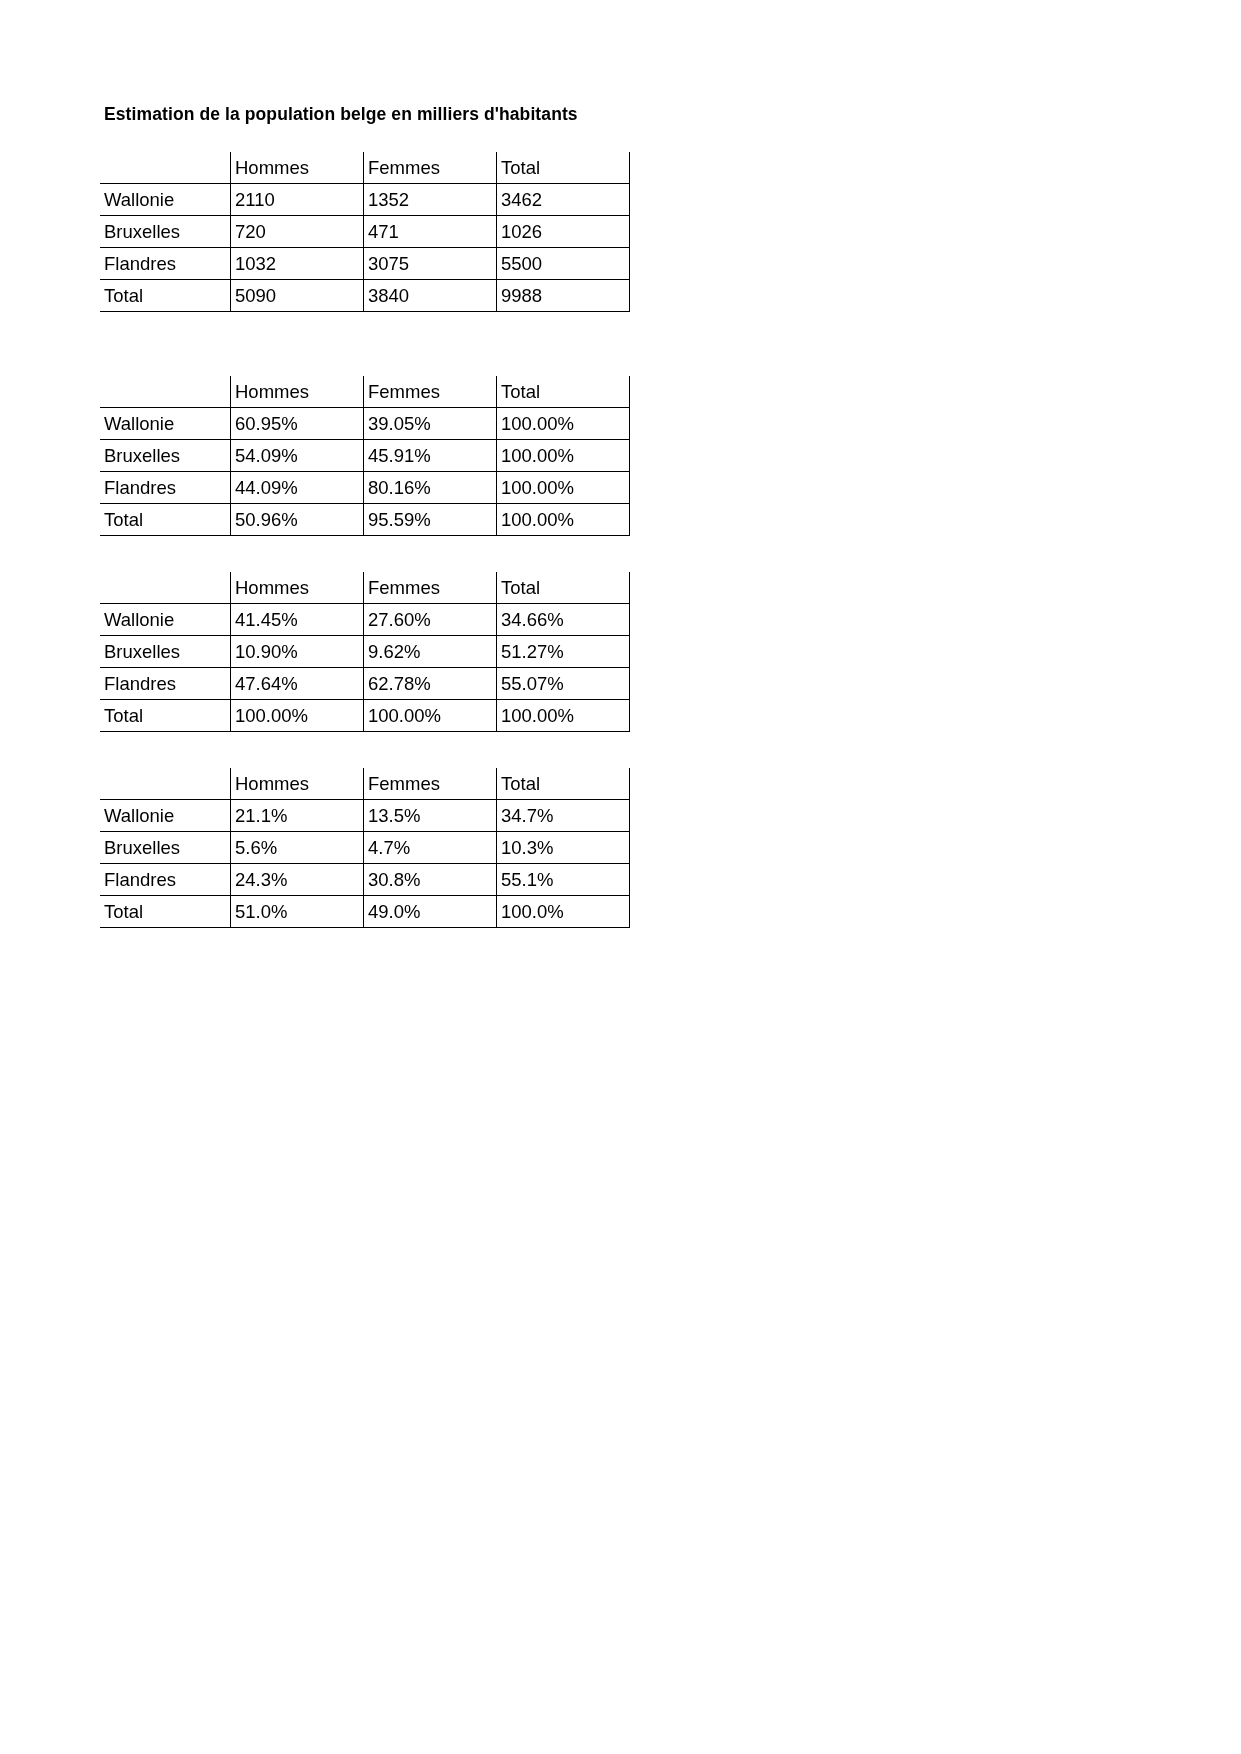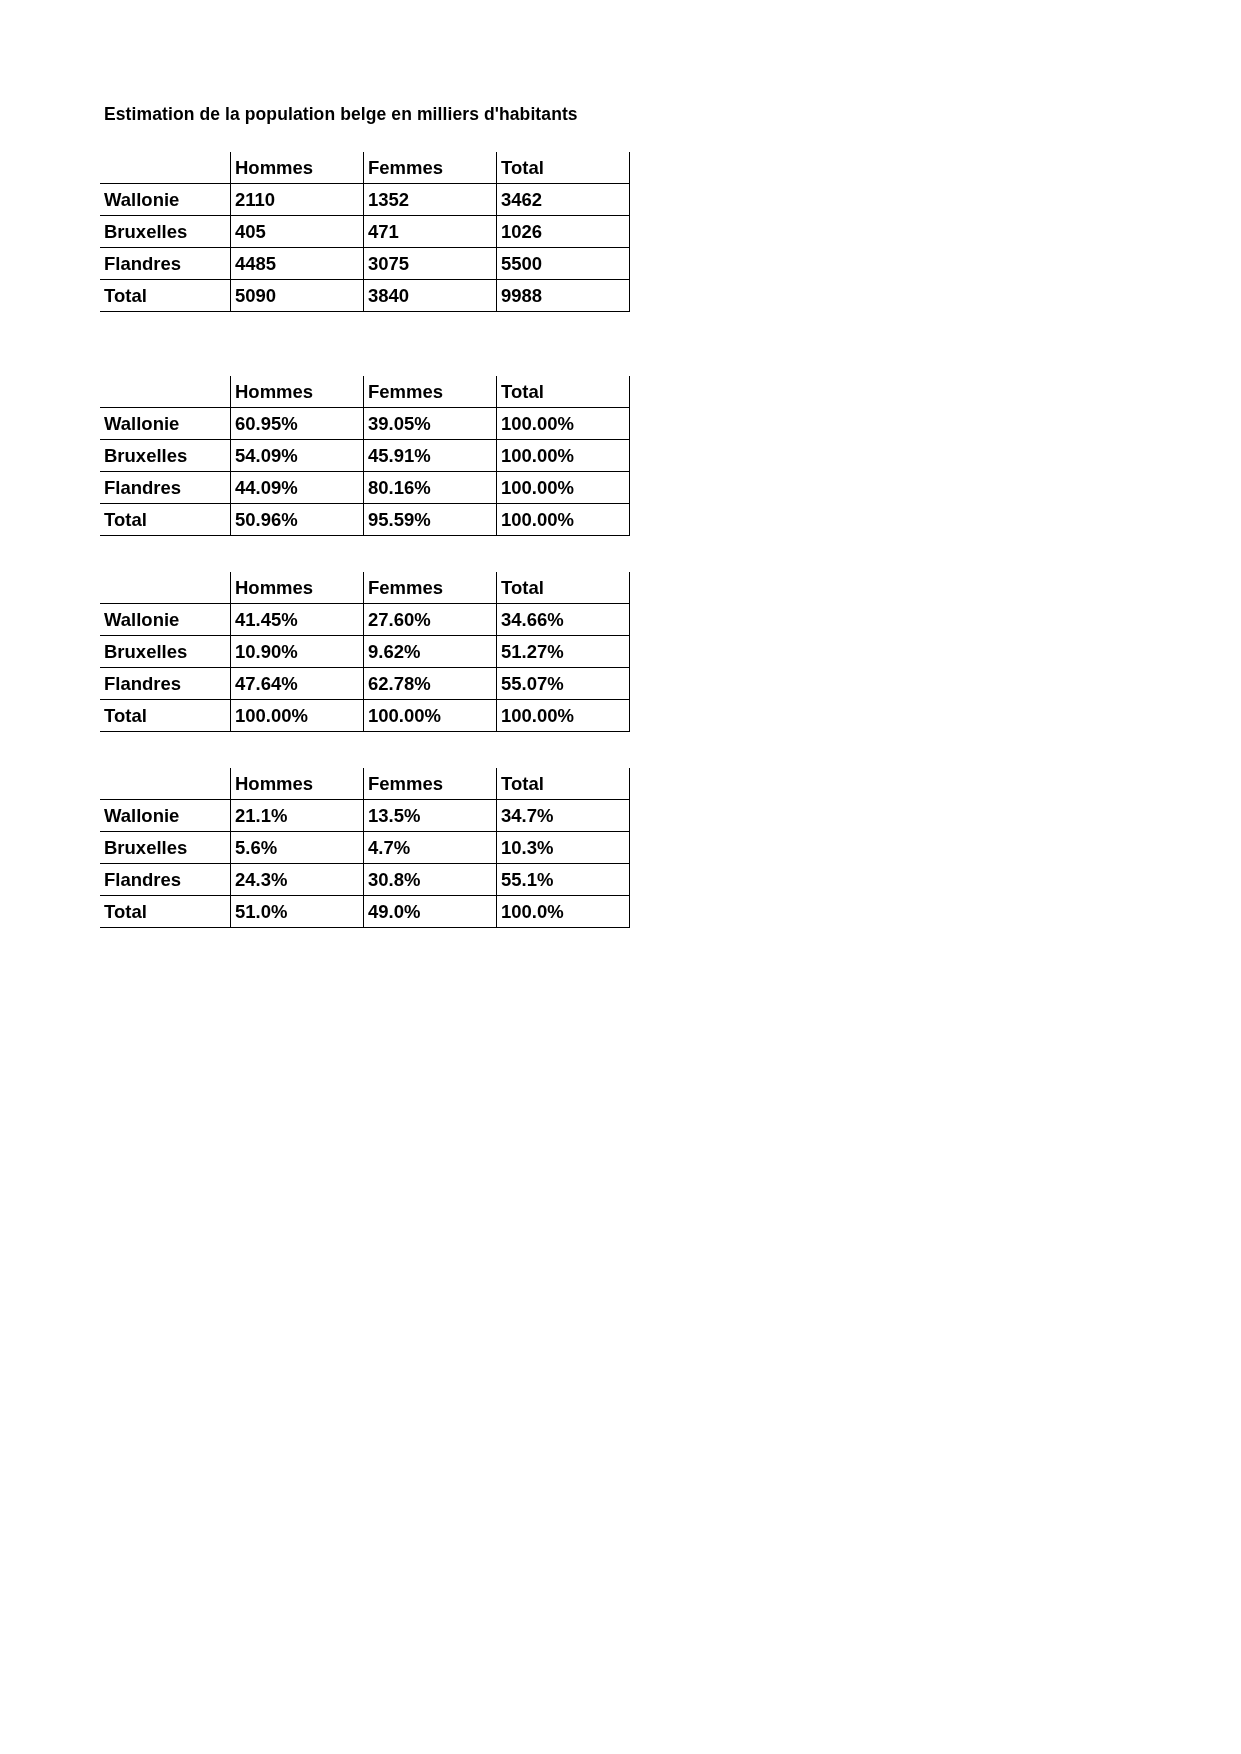--- a/index.html
+++ b/index.html
@@ -28,21 +28,21 @@
     font-size: 17.5px;
     font-weight: bold;
     letter-spacing: 0.1px;
     white-space: nowrap;
   }
   .tbl {
     position: absolute;
     border-collapse: collapse;
     table-layout: fixed;
     font-size: 18.5px;
-    font-weight: bold;
+    font-weight: normal;
   }
   .tbl td {
     height: 31px;
     padding: 0 4px;
     border: none;
     vertical-align: middle;
     white-space: nowrap;
     overflow: hidden;
   }
   
@@ -83,27 +83,27 @@
       <td class="lbl col-num vline-r">Total</td>
     </tr>
     <tr class="body first-body">
       <td class="lbl col-label vline-r">Wallonie</td>
       <td class="num col-num vline-r">2110</td>
       <td class="num col-num vline-r">1352</td>
       <td class="num col-num vline-r">3462</td>
     </tr>
     <tr class="body">
       <td class="lbl col-label vline-r">Bruxelles</td>
-      <td class="num col-num vline-r">405</td>
+      <td class="num col-num vline-r">720</td>
       <td class="num col-num vline-r">471</td>
       <td class="num col-num vline-r">1026</td>
     </tr>
     <tr class="body">
       <td class="lbl col-label vline-r">Flandres</td>
-      <td class="num col-num vline-r">4485</td>
+      <td class="num col-num vline-r">1032</td>
       <td class="num col-num vline-r">3075</td>
       <td class="num col-num vline-r">5500</td>
     </tr>
     <tr class="totalrow">
       <td class="lbl col-label vline-r">Total</td>
       <td class="num col-num vline-r">5090</td>
       <td class="num col-num vline-r">3840</td>
       <td class="num col-num vline-r">9988</td>
     </tr>
   </tbody>

